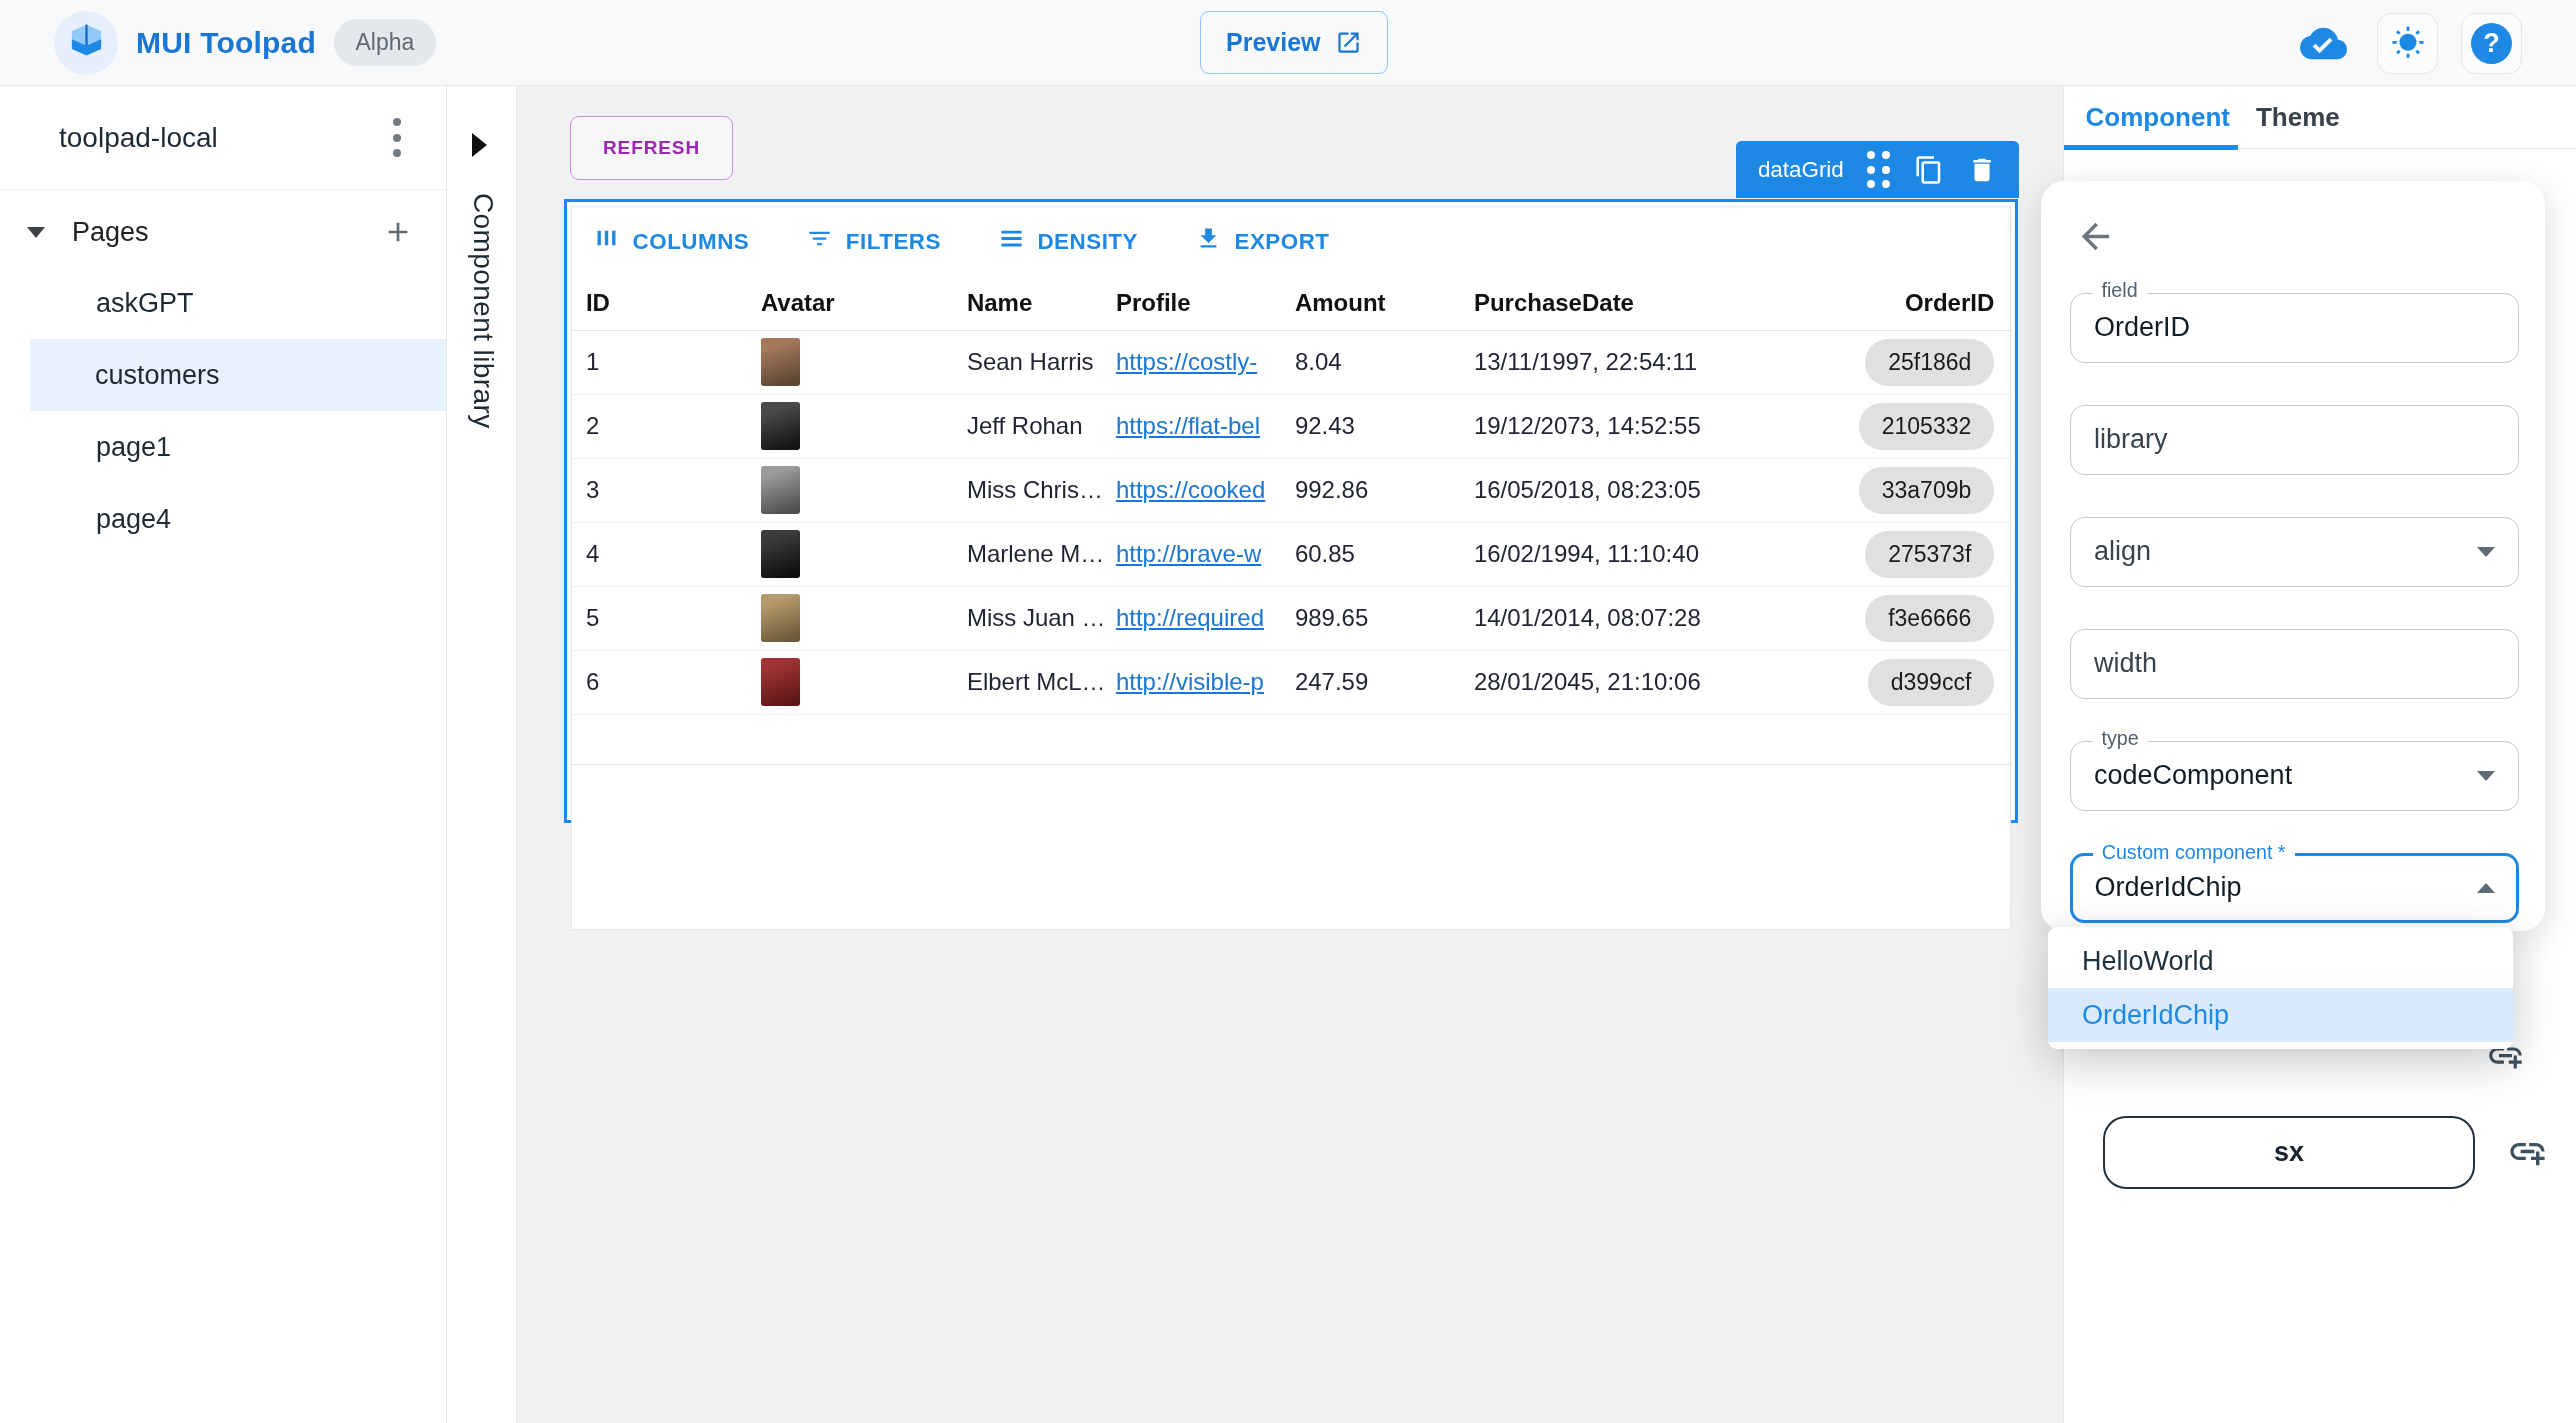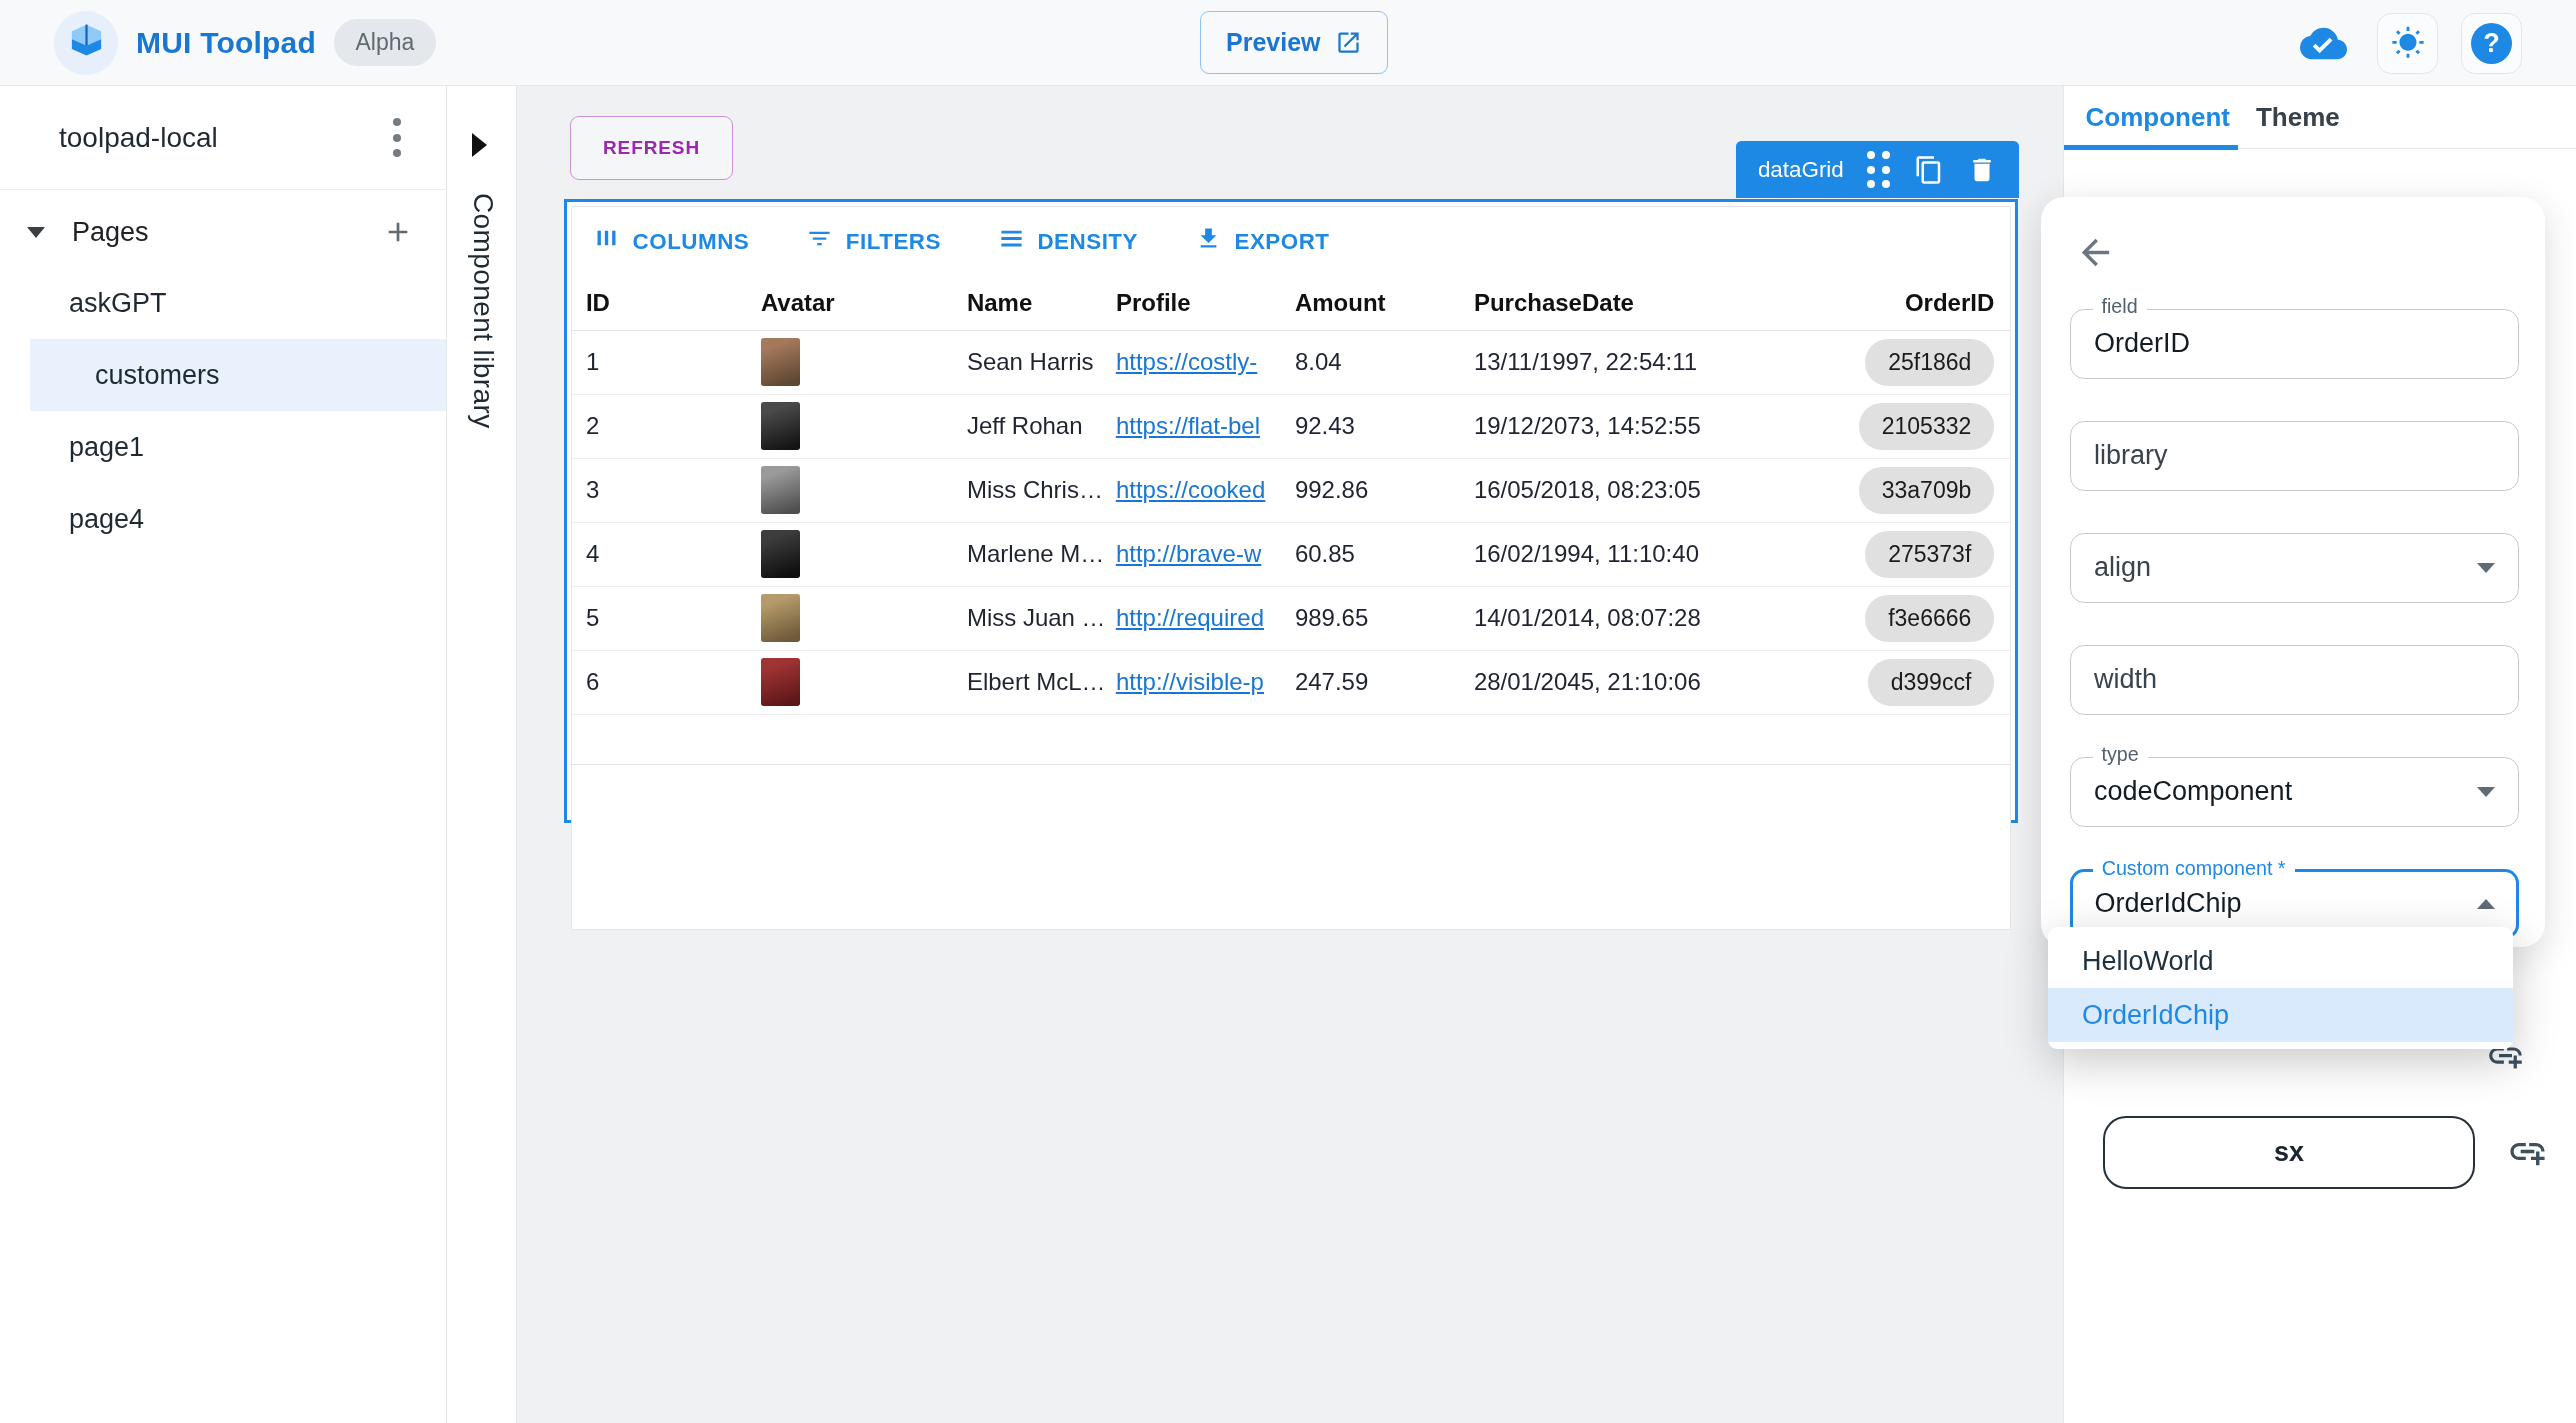--- a/index.html
+++ b/index.html
@@ -31,21 +31,21 @@
              background:#fff; border-right:1.8px solid #e5e8eb; z-index:20; }
   .project-row { height:104px; border-bottom:1.8px solid #eceef0; display:flex;
                  align-items:center; justify-content:space-between; padding:0 36px 0 59px; }
   .project-name { font-size:28px; color:#1f2933; }
   .kebab { display:flex; flex-direction:column; gap:7.2px; padding:9px; cursor:pointer; }
   .kebab i { width:8px; height:8px; border-radius:50%; background:#747b82; }
   .pages-header { height:70px; display:flex; align-items:center; padding:0 32px 0 27px; margin-top:7.2px; }
   .tri-down { width:0; height:0; border-left:9.8px solid transparent; border-right:9.8px solid transparent;
               border-top:11.6px solid #3c4043; margin-right:27px; }
   .pages-label { font-size:27px; color:#202124; flex:1; }
-  .page-item { height:72px; display:flex; align-items:center; padding-left:69px;
+  .page-item { height:72px; display:flex; align-items:center; padding-left:96px;
                font-size:27px; color:#1f2933; cursor:pointer; }
   .page-item.selected { background:#e9f1fd; margin-left:30px; padding-left:65px; }
 
   
   .libstrip { position:absolute; left:447px; top:86px; width:70px; height:1338px;
               background:#fff; border-right:1.8px solid #e5e8eb; z-index:20; }
   .lib-arrow { width:0; height:0; border-top:12.5px solid transparent; border-bottom:12.5px solid transparent;
                border-left:15px solid #111; margin:47px 0 36px 25px; cursor:pointer; }
   .lib-label { writing-mode:vertical-rl; font-size:28px; color:#1f2933; margin-left:19.7px; letter-spacing:0.4px; }
 
@@ -85,21 +85,21 @@
 
   
   .panel { position:absolute; left:2063px; top:86px; width:513px; height:1338px;
            background:#fff; border-left:1.8px solid #e5e8eb; z-index:25; }
   .tabs { height:63px; display:flex; gap:26px; padding-left:21.5px; border-bottom:1.8px solid #e5e8eb; position:relative; }
   .tab { font-size:26px; font-weight:bold; display:flex; align-items:center; cursor:pointer; }
   .tab.active { color:#1e88e5; }
   .tab.idle { color:#39414b; }
   .tab-underline { position:absolute; left:0; bottom:-1.8px; width:174px; height:4.5px; background:#1e88e5; }
 
-  .prop-card { position:absolute; left:-23px; top:111px; width:504px; height:750px;
+  .prop-card { position:absolute; left:-23px; top:95px; width:504px; height:750px;
                background:#fff; border-radius:23px; box-shadow:0 9px 36px rgba(0,0,0,.14);
                z-index:5; padding:30px 27px 0 29px; }
   .back-btn { background:none; border:none; cursor:pointer; padding:5.4px; margin-bottom:27px; }
 
   .fld { position:relative; width:449px; height:70px; border:1.8px solid #c6cacf; border-radius:14.3px;
          display:flex; align-items:center; padding:0 23px; margin-bottom:42px; background:#fff; }
   .fld .notch { position:absolute; left:21.5px; top:-14.3px; background:#fff; padding:0 9px;
                 font-size:19.7px; color:#51606e; }
   .fld .val { font-size:27px; color:#131c23; flex:1; white-space:nowrap; overflow:hidden; }
   .fld .ghost { font-size:27px; color:#39434d; flex:1; }

